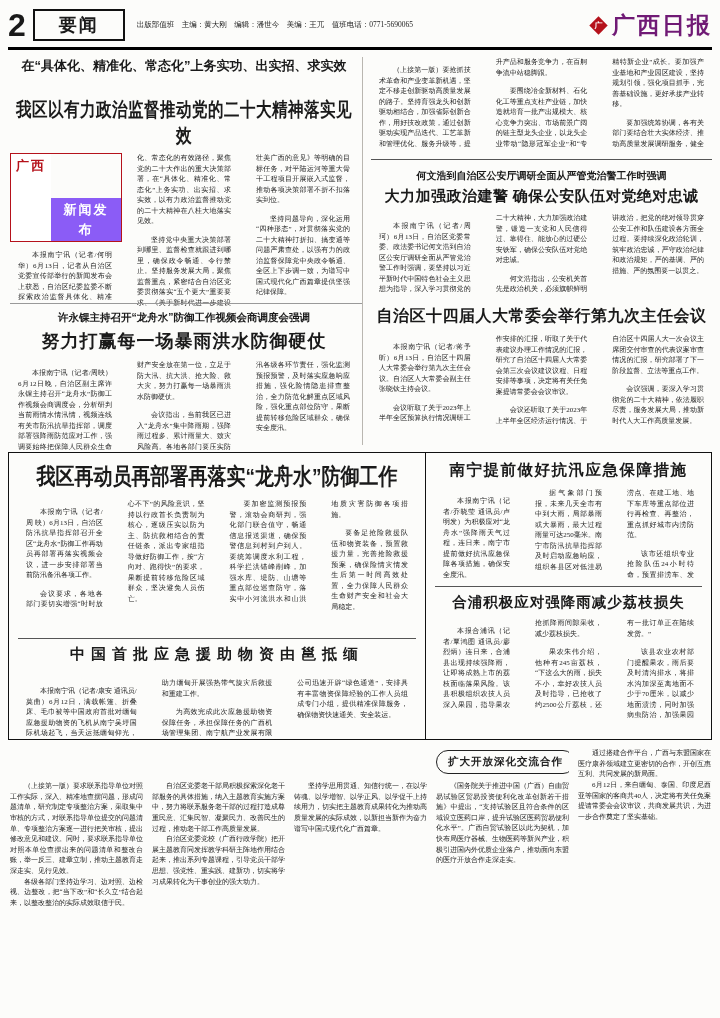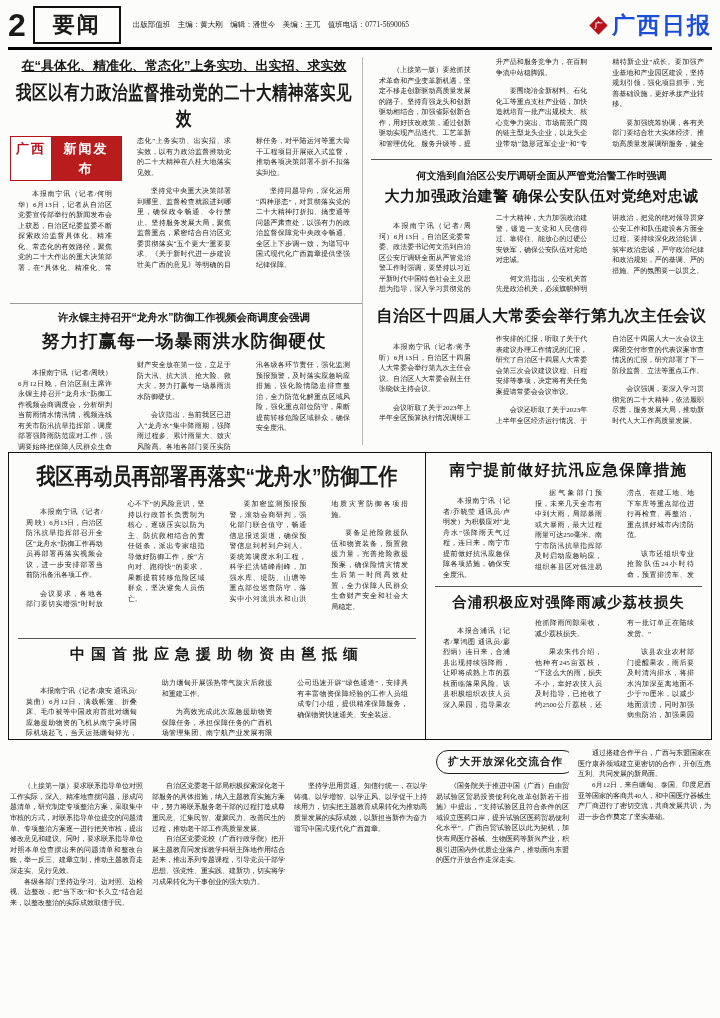--- a/index.html
+++ b/index.html
@@ -3,45 +3,45 @@
 <meta charset="utf-8">
 <style>
   * { margin:0; padding:0; box-sizing:border-box; }
   html,body { width:720px; }
   body { background:#e8e6e1; font-family:"Liberation Serif", serif; }
   .page { position:relative; width:720px; height:1018px; background:#fcfcfa; color:#1a1a1a; overflow:hidden; }
 
   
   .hdr { position:absolute; left:8px; top:4px; width:704px; height:42px; display:flex; align-items:center; }
   .pageno { font-family:"Liberation Sans", sans-serif; font-size:32px; font-weight:bold; line-height:1; }
-  .secbox { border:2px solid #111; padding:2px 18px; font-family:"Liberation Sans", sans-serif; font-size:22px; font-weight:bold; margin-left:7px; letter-spacing:2px; }
+  .secbox { border:2px solid #111; padding:2px 24px; font-family:"Liberation Sans", sans-serif; font-size:18px; font-weight:bold; margin-left:7px; letter-spacing:2px; }
   .hdr-info { margin-left:12px; font-size:7.5px; color:#222; line-height:1.9; }
   .hdr-info .d1 { font-size:8.5px; }
   .masthead { margin-left:auto; display:flex; align-items:center; gap:7px; }
   .diamond { width:13px; height:13px; background:#b5121b; transform:rotate(45deg); display:flex; align-items:center; justify-content:center; }
   .diamond span { transform:rotate(-45deg); color:#fff; font-size:8px; font-weight:bold; line-height:1; }
-  .mastname { font-size:23px; font-weight:bold; letter-spacing:2px; color:#1d4ed8; }
+  .mastname { font-size:23px; font-weight:bold; letter-spacing:2px; color:#701a75; }
   .rule-thick { position:absolute; left:8px; top:47px; width:704px; height:3px; background:#000; }
 
   
   .kicker { text-align:center; font-family:"Liberation Sans", sans-serif; font-weight:bold; }
   .htitle { text-align:center; font-weight:bold; }
   .bodytxt { font-size:7px; line-height:1.5; text-align:justify; color:#222; overflow:hidden; column-gap:9px; }
   .bodytxt p { text-indent:2em; margin:8px; }
   .rule-thin { border:0; border-top:1px solid #555; margin:6px 0; }
   .vrule { position:absolute; width:1px; background:#b9b6b0; }
 
   
   .a-left { position:absolute; left:10px; top:57px; width:348px; }
-  .a1-kicker { font-size:13px; margin-bottom:5px;text-decoration:underline; }
+  .a1-kicker { font-size:13px; margin-bottom:22px; }
   .a1-title { font-size:15.5px; font-family:"Liberation Sans", sans-serif; transform:scaleY(1.25); transform-origin:top; letter-spacing:0.5px; margin-bottom:14px; }
   .a1-body { column-count:3; height:164px; margin-top:6px; }
   .nf-badge { width:112px; border:1px solid #b5121b; display:flex; margin:0 3px 6px 0; break-inside:avoid; }
   .nf-badge .gx { color:#b5121b; font-weight:bold; font-size:13px; padding:2px 5px; letter-spacing:2px; background:#fff; }
-  .nf-badge .fb { color:#fff; font-weight:bold; font-size:13px; padding:2px 12px; letter-spacing:2px; background:#b91c1c; flex:1; text-align:center; }
+  .nf-badge .fb { color:#fff; font-weight:bold; font-size:13px; padding:2px 12px; letter-spacing:2px; background:#8b5cf6; flex:1; text-align:center;margin-top:44px; }
 
   
   .vrule-a { left:362px; top:57px; height:388px; }
   .a-right { position:absolute; left:371px; top:57px; width:341px; }
   .a2-body { column-count:3; height:96px; }
   .a3-kicker { font-size:10px; margin-top:9px; }
   .a3-title { font-size:15px; letter-spacing:0.5px; margin:4px 0 7px; }
   .a3-body { column-count:3; height:86px; }
 
   
@@ -190,17 +190,17 @@
       </div>
     <div class="bcol pad">
         <p>坚持学思用贯通、知信行统一，在以学铸魂、以学增智、以学正风、以学促干上持续用力，切实把主题教育成果转化为推动高质量发展的实际成效，以新担当新作为奋力谱写中国式现代化广西篇章。</p>
       </div>
     <div class="bcol">
       <div class="pill">扩大开放深化交流合作</div>
     <p>《国务院关于推进中国（广西）自由贸易试验区贸易投资便利化改革创新若干措施》中提出，“支持试验区且符合条件的区域设立医药口岸，提升试验区医药贸易便利化水平”。广西自贸试验区以此为契机，加快布局医疗器械、生物医药等新兴产业，积极引进国内外优质企业落户，推动面向东盟的医疗开放合作走深走实。</p>
       </div>
     <div class="bcol">
         <p>通过搭建合作平台，广西与东盟国家在医疗康养领域建立更密切的合作，开创互惠互利、共同发展的新局面。</p>
-        <p>6月12日，来自缅甸、泰国、印度尼西亚等国家的客商共40人，和中国医疗器械生产厂商进行了密切交流，共商发展共识，为进一步合作奠定了坚实基础。</p>
+        <p>6月12日，来自缅甸、泰国、印度尼西亚等国家的客商共40人，决定将有关任免案提请常委会会议审议，共商发展共识，为进一步合作奠定了坚实基础。</p>
       </div>
   </div>
 
 </div>
 
 </body></html>

